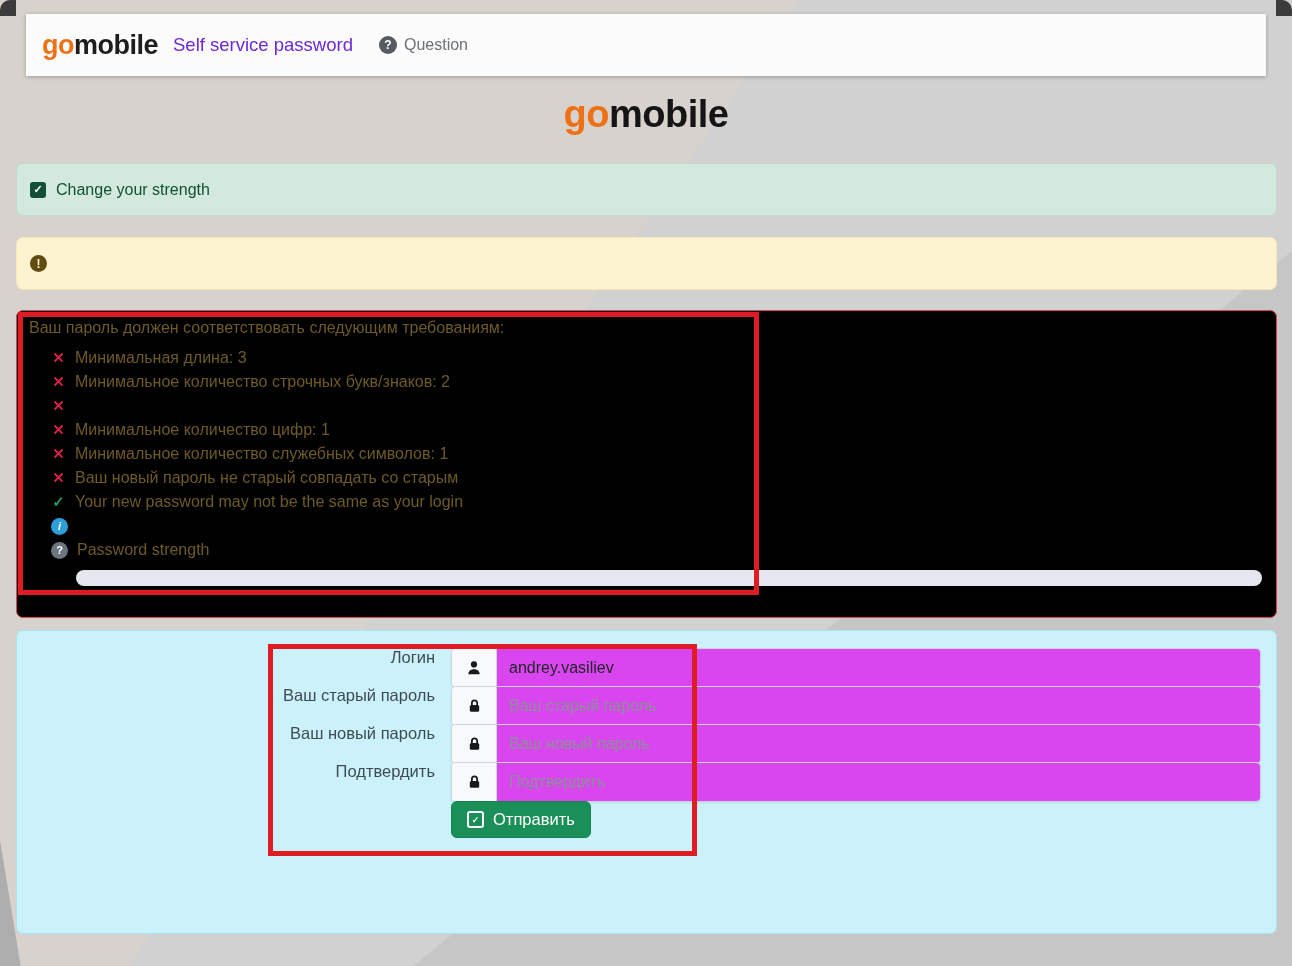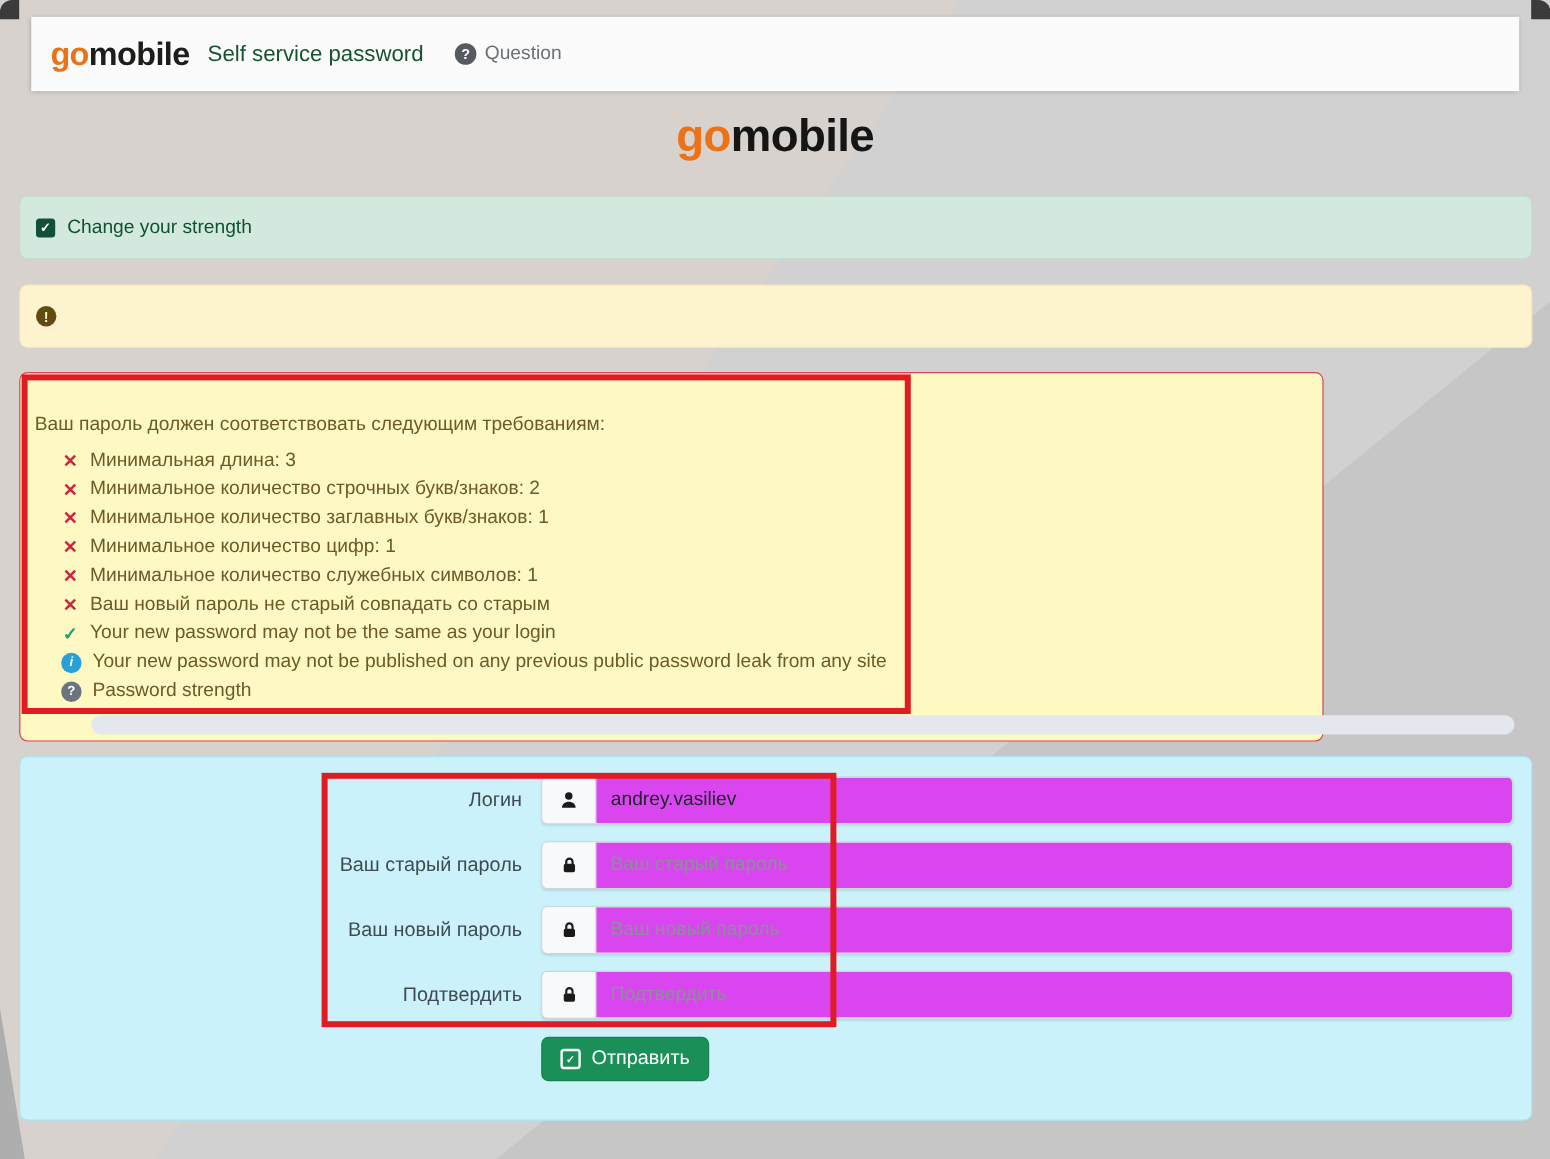--- a/index.html
+++ b/index.html
@@ -13,60 +13,60 @@
   .bg-4 { background:#aeaeae; clip-path:polygon(0 87%, 1.6% 100%, 0 100%); }
   .corner { position:absolute; width:16px; height:16px; background:#3b3b3b; pointer-events:none; }
   .corner.tl { left:0; top:0; border-top-left-radius:10px; }
   .corner.tr { right:0; top:0; border-top-right-radius:10px; }
 
   
   .navbar { position:absolute; left:26px; top:14px; width:1240px; height:62px; background:#fbfbfb;
             box-shadow:0 1px 4px rgba(0,0,0,.28); display:flex; align-items:center; padding:0 16px; box-sizing:border-box; }
   .brand { font-size:27px; font-weight:800; letter-spacing:-0.5px; color:#1d1d1b; cursor:pointer; }
   .brand .go { color:#ed7117; }
-  .nav-title { margin-left:15px; font-size:18.5px; color:#14532d; }
+  .nav-title { margin-left:15px; font-size:18.5px; color:#6d28d9; }
   .nav-question { margin-left:26px; display:flex; align-items:center; gap:7px; color:#6b7177; font-size:16px; cursor:pointer; }
   .q-circle { width:18px; height:18px; border-radius:50%; background:#565b61; color:#fff; display:inline-flex;
               align-items:center; justify-content:center; font-size:12px; font-weight:bold; }
 
   
   .hero { position:absolute; left:0; top:93px; width:100%; text-align:center; font-size:38px; font-weight:800;
           letter-spacing:-0.5px; color:#151515; }
   .hero .go { color:#ed7117; }
 
   
   .alert { position:absolute; left:16px; width:1261px; height:53px; border-radius:7px; box-sizing:border-box;
            display:flex; align-items:center; padding:0 13px; gap:10px; font-size:16px; }
   .alert-success { top:163px; background:#d3e9dd; border:1px solid #c2ddce; color:#0f5132; }
   .alert-warning { top:237px; background:#fdf3cf; border:1px solid #f3e6b8; color:#664d03; }
   .chk-square { width:16px; height:16px; background:#114f38; border-radius:3px; color:#fff; display:inline-flex;
                 align-items:center; justify-content:center; font-size:11px; font-weight:bold; flex:0 0 auto; }
   .excl-circle { width:17px; height:17px; border-radius:50%; background:#604c10; color:#fdf3cf; display:inline-flex;
                  align-items:center; justify-content:center; font-size:12px; font-weight:bold; flex:0 0 auto; }
 
   
-  .req-panel { position:absolute; left:16px; top:310px; width:1087px; height:308px; background:#fef9c3;
-               border:1px solid #d64550; border-radius:7px; box-sizing:border-box; padding:34px 12px;
+  .req-panel { position:absolute; left:16px; top:310px; width:1261px; height:308px; background:#000000;
+               border:1px solid #d64550; border-radius:7px; box-sizing:border-box; padding:8px 12px;
                color:#6e5a27; font-size:16px; }
   .req-intro { margin:0 0 9px 0; }
   .req-list { list-style:none; margin:0; padding:0; }
   .req-list li { display:flex; align-items:center; gap:9px; margin-left:22px; height:24px; }
   .ri { width:15px; display:inline-flex; justify-content:center; flex:0 0 auto; font-weight:bold; }
   .ri-x { color:#cf2440; font-size:15px; }
   .ri-check { color:#1f9d74; font-size:15px; }
   .ri-circle { width:17px; height:17px; border-radius:50%; color:#fff; display:inline-flex; align-items:center;
                justify-content:center; font-size:11px; font-weight:bold; flex:0 0 auto; }
   .ri-info { background:#2b9fd8; font-style:italic; }
   .ri-quest { background:#6c757d; }
   .progress-track { margin:8px 0 0 47px; height:16px; border-radius:8px; background:#e4e8ee; width:1186px; }
 
   
   .form-panel { position:absolute; left:16px; top:630px; width:1261px; height:304px; background:#cbf2fb;
                 border:1px solid #a9e4f2; border-radius:7px; box-sizing:border-box; padding:17px 15px; }
-  .form-row { display:flex; align-items:center; height:38px; margin-bottom:16px; }
+  .form-row { display:flex; height:38px; }
   .form-label { width:403px; text-align:right; color:#3f4b52; font-size:16.5px; flex:0 0 auto; }
   .input-group { margin-left:16px; flex:1; display:flex; height:38px; background:#fff; border:1px solid #ced4da;
                  border-radius:5px; overflow:hidden; box-shadow:0 1px 2px rgba(0,0,0,.10); }
   .addon { width:44px; background:#f8f9fa; border-right:1px solid #ced4da; display:flex; align-items:center;
            justify-content:center; flex:0 0 auto; }
   .tf { flex:1; border:none; outline:none; padding:0 12px; font-size:16px; color:#212529; background:#d946ef;
         font-family:"Liberation Sans", sans-serif; }
   .tf::placeholder { color:#8a9097; }
   .submit-row { margin-left:419px; margin-top:1px; }
   .btn-submit { display:inline-flex; align-items:center; gap:9px; background:#1a9058; border:1px solid #17824f;
@@ -118,41 +118,39 @@
       <li>
         <span class="ri ri-x">✕</span>
         <span>Минимальная длина: 3</span>
       </li>
       <li>
         <span class="ri ri-x">✕</span>
         <span>Минимальное количество строчных букв/знаков: 2</span>
       </li>
       <li>
         <span class="ri ri-x">✕</span>
-        <span>Минимальное количество заглавных букв/знаков: 1</span>
       </li>
       <li>
         <span class="ri ri-x">✕</span>
         <span>Минимальное количество цифр: 1</span>
       </li>
       <li>
         <span class="ri ri-x">✕</span>
         <span>Минимальное количество служебных символов: 1</span>
       </li>
       <li>
         <span class="ri ri-x">✕</span>
         <span>Ваш новый пароль не старый совпадать со старым</span>
       </li>
       <li>
         <span class="ri ri-check">✓</span>
         <span>Your new password may not be the same as your login</span>
       </li>
       <li>
         <span class="ri-circle ri-info">i</span>
-        <span>Your new password may not be published on any previous public password leak from any site</span>
       </li>
       <li>
         <span class="ri-circle ri-quest">?</span>
         <span>Password strength</span>
       </li>
     </ul>
     <div class="progress-track"></div>
   </div>
 
   <div class="form-panel">

